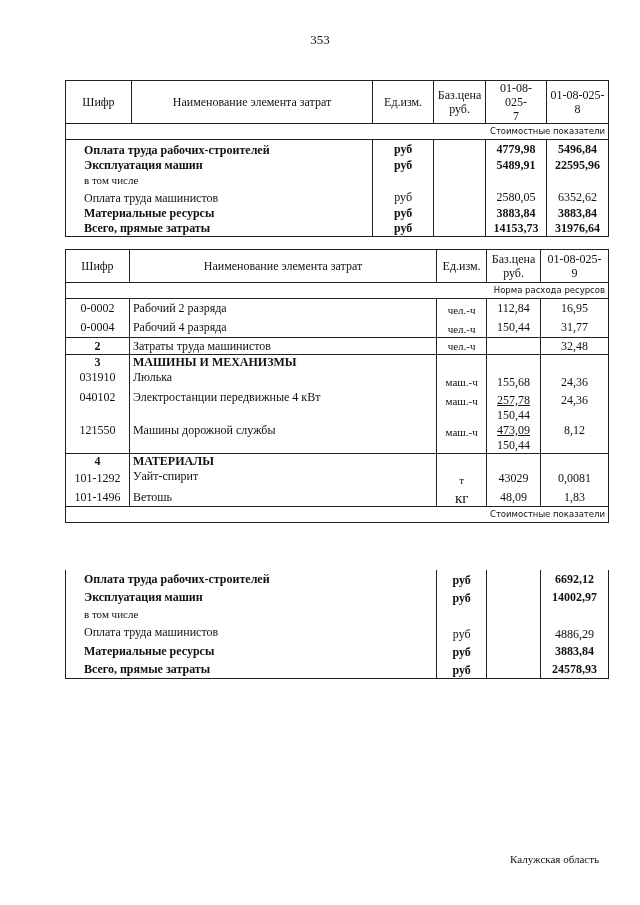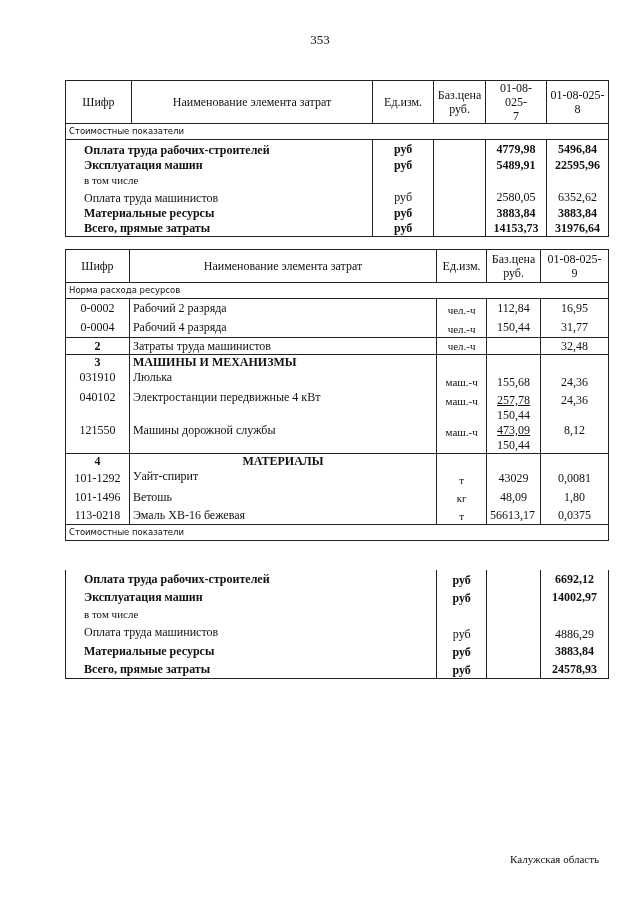--- a/index.html
+++ b/index.html
@@ -3,26 +3,26 @@
 <meta charset="utf-8">
 <style>
   html, body { margin: 0; padding: 0; background: #ffffff; }
   body { width: 640px; height: 905px; position: relative; font-family: "Liberation Serif", serif; color: #111; overflow: hidden; }
   .page-num { position: absolute; top: 32px; left: 0; width: 640px; text-align: center; font-size: 13px; }
   table { border-collapse: collapse; position: absolute; font-size: 12px; }
   td { padding: 0 3px; line-height: 15px; vertical-align: middle; }
   .b { border: 1px solid #222; }
   .bl { border-left: 1px solid #222; }
   .br { border-right: 1px solid #222; }
-  .bt { border-top: 1px solid #222; text-align: center; }
+  .bt { border-top: 1px solid #222; }
   .bb { border-bottom: 1px solid #222; }
   .c { text-align: center; }
   .r { text-align: center; }
   .bold { font-weight: bold; }
-  .small-sans { font-family: "DejaVu Sans", sans-serif; font-size: 8.5px; }
+  .small-sans { font-family: "DejaVu Sans", sans-serif; font-size: 8.5px; text-align: right; }
   .hdr td { line-height: 14px; }
   .u { text-decoration: underline; font-family: Liberation Serif, serif; }
   .indent { padding-left: 18px; }
   .footer { position: absolute; left: 510px; top: 853px; font-size: 11px; }
 </style>
 </head>
 <body>
 
 <div class="page-num">353</div>
 
@@ -171,30 +171,23 @@
   <tr>
     <td class="bl c" style="height:18px">101-1292</td>
     <td class="bl" style="vertical-align:top">Уайт-спирит</td>
     <td class="bl c" style="font-size:11px;padding-top:4px">т</td>
     <td class="bl r">43029</td>
     <td class="bl br r">0,0081</td>
   </tr>
   <tr>
     <td class="bl c" style="height:18px">101-1496</td>
     <td class="bl">Ветошь</td>
-    <td class="bl c" style="font-size:11px;padding-top:3px">кг</td>
+    <td class="bl c" style="font-size:15px;padding-top:3px">кг</td>
     <td class="bl r">48,09</td>
-    <td class="bl br r">1,80</td>
-  </tr>
-  <tr>
-    <td class="bl c" style="height:16px">113-0218</td>
-    <td class="bl">Эмаль ХВ-16 бежевая</td>
-    <td class="bl c" style="font-size:11px;padding-top:3px">т</td>
-    <td class="bl r" style="padding-left:1px">56613,17</td>
-    <td class="bl br r">0,0375</td>
+    <td class="bl br r">1,83</td>
   </tr>
   <tr>
     <td colspan="5" class="b small-sans" style="height:13px">Стоимостные показатели</td>
   </tr>
 </tbody>
   </table>
 
 <table style="left:65px; top:570px; width:544px;">
   <colgroup>
     <col style="width:372px">

